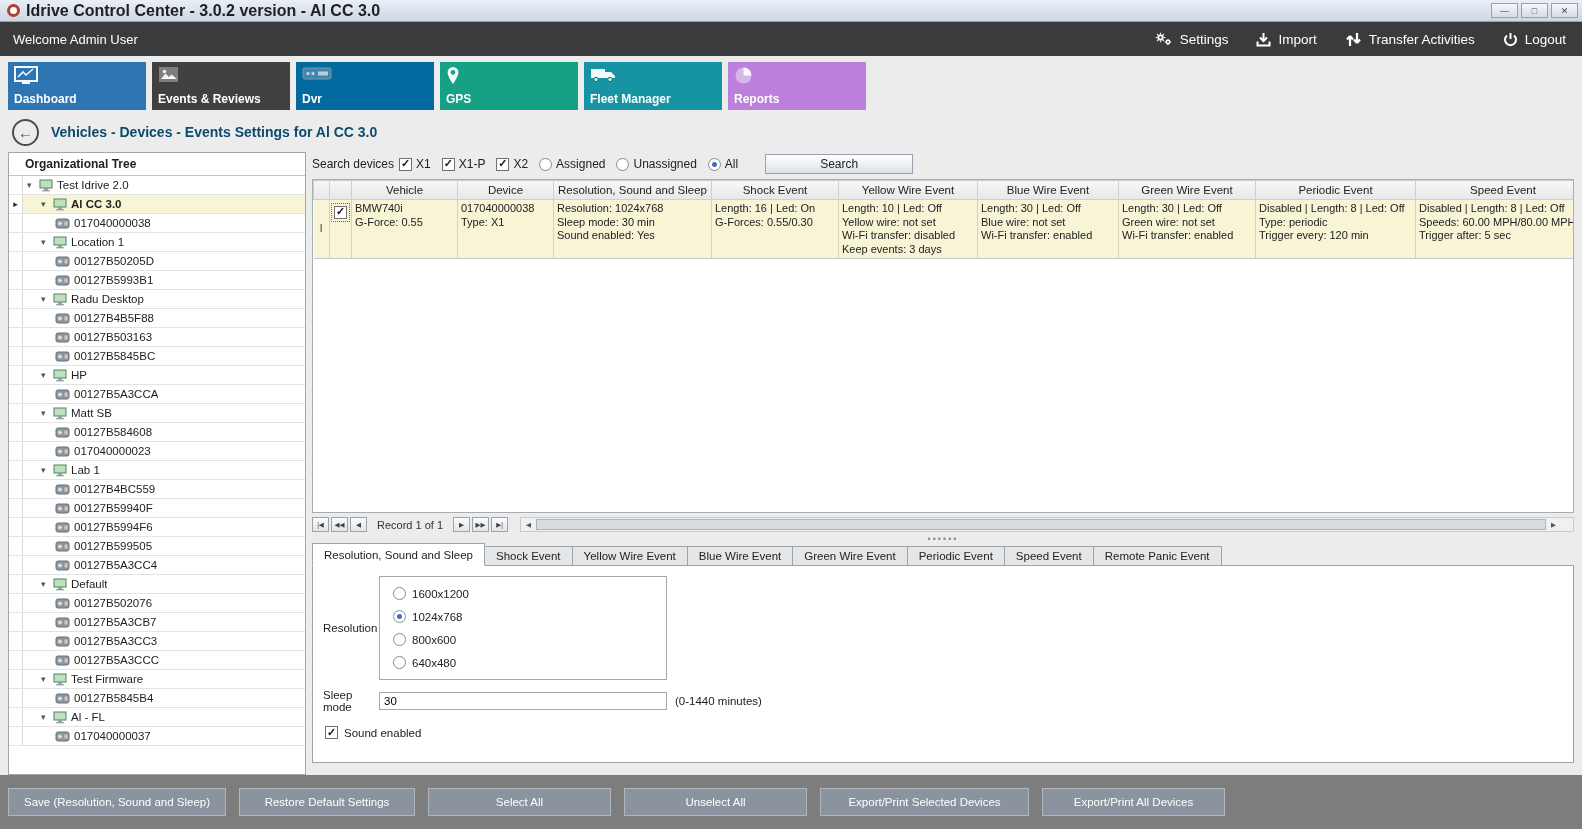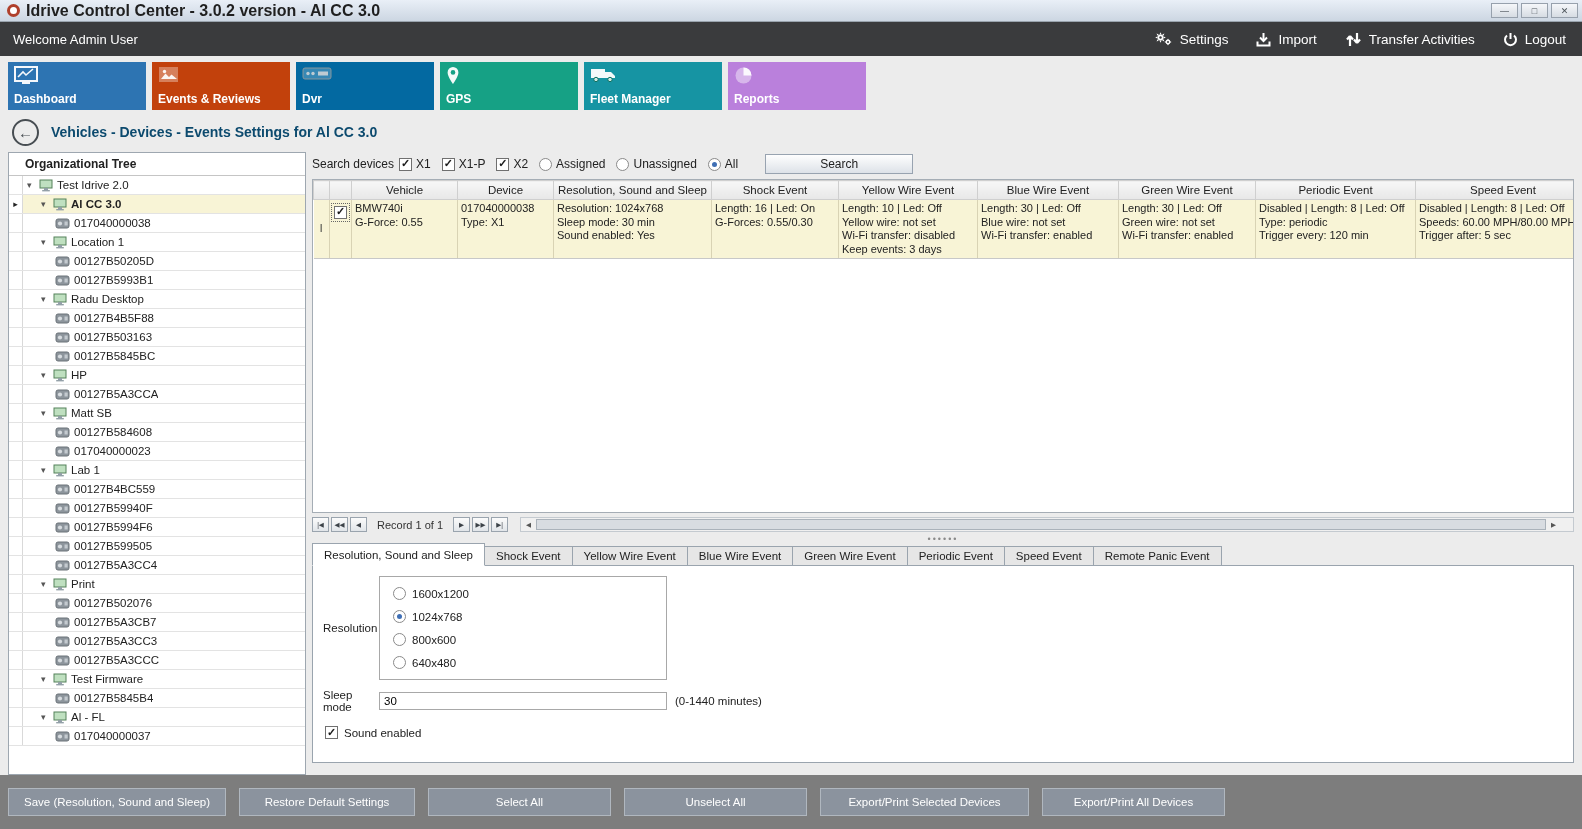--- a/index.html
+++ b/index.html
@@ -171,21 +171,21 @@
 
 <div class="tiles">
     <div class="tile" style="background: rgb(45, 116, 178);">
       <span class="tile-icon"><svg width="24" height="19" viewBox="0 0 24 19">
           <rect x="1" y="1" width="22" height="14" fill="none" stroke="#fff" stroke-width="2"></rect>
           <path d="M4 11l5-5 3 3 7-6" stroke="#fff" stroke-width="1.6" fill="none"></path>
           <rect x="8" y="16" width="8" height="2" fill="#fff"></rect>
         </svg></span>
       <span class="tile-label">Dashboard</span>
     </div>
-    <div class="tile" style="background: #c2410c;">
+    <div class="tile" style="background: #404040;">
       <span class="tile-icon"><svg width="21" height="17" viewBox="0 0 21 17">
           <rect x="1" y="1" width="19" height="15" fill="rgba(255,255,255,.35)"></rect>
           <path d="M3 13l4.5-5.5 3.5 3.5 2.5-2.5L19 13z" fill="#fff"></path>
           <circle cx="6.5" cy="5.5" r="1.7" fill="#fff"></circle>
         </svg></span>
       <span class="tile-label">Events &amp; Reviews</span>
     </div>
     <div class="tile" style="background: #0369a1;">
       <span class="tile-icon"><svg width="30" height="13" viewBox="0 0 30 13">
           <rect x="1" y="1" width="28" height="11" rx="2" fill="rgba(255,255,255,.22)" stroke="#8d989c"></rect>
@@ -516,21 +516,21 @@
           <span class="tree-ind"></span>
           <span class="tree-content" style="padding-left: 18px;">
             <span class="tree-exp">▾</span>
             <span class="tree-ico">
               <svg width="14" height="13" viewBox="0 0 14 13">
                 <rect x="1" y="1" width="12" height="8" fill="#bfe0c0" stroke="#55815a"></rect>
                 <rect x="5" y="9" width="4" height="2" fill="#93a0a8"></rect>
                 <rect x="3.2" y="11" width="7.6" height="1.4" fill="#93a0a8"></rect>
               </svg>
             </span>
-            <span class="tree-label">Print</span>
+            <span class="tree-label">Default</span>
           </span>
         </div>
         <div class="tree-row">
           <span class="tree-ind"></span>
           <span class="tree-content" style="padding-left: 32px;">
             <span class="tree-ico">
               <svg width="15" height="11" viewBox="0 0 15 11">
                 <rect x="1" y="1" width="13" height="9" rx="2" fill="#8d959c" stroke="#6b7278"></rect>
                 <circle cx="5" cy="5.5" r="2.1" fill="#d7dce0"></circle>
                 <rect x="9.5" y="3.5" width="3.2" height="4" fill="#c4cacf"></rect>

